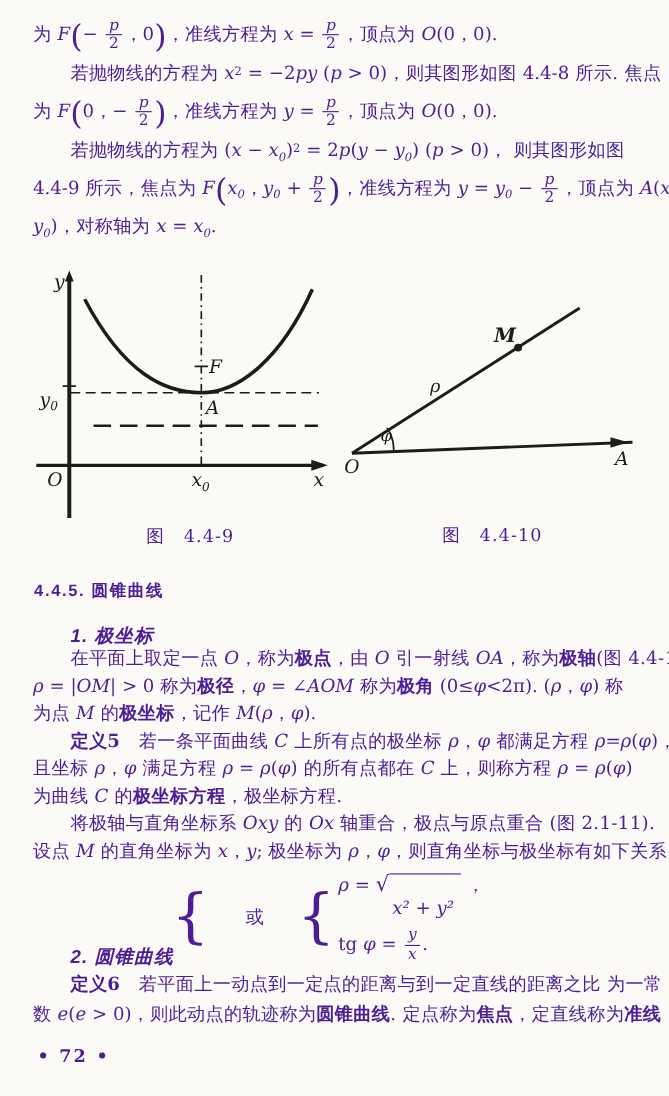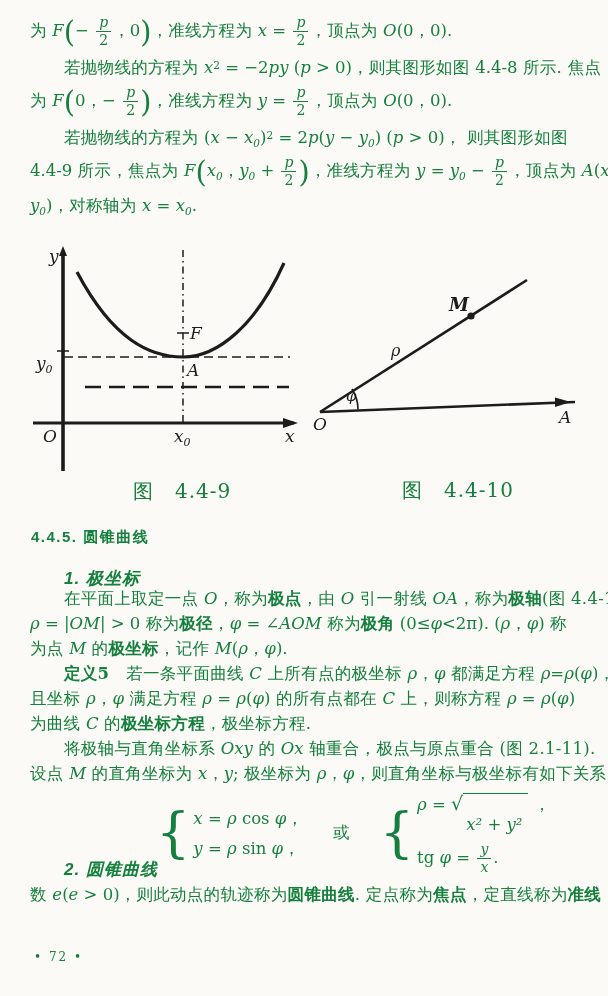--- a/index.html
+++ b/index.html
@@ -1,17 +1,17 @@
 <!DOCTYPE html>
 <html><head>
 <meta charset="utf-8">
 <style>
   html,body{margin:0;padding:0;}
   body{width:608px;height:996px;background:#f6f5f1;}
-  .page{position:relative;width:608px;height:996px;background:#fbfaf6;color:#15803d;
+  .page{position:relative;width:608px;height:996px;background:#fbfaf6;color:#4c1d95;
         font-family:"DejaVu Serif",serif;overflow:hidden;}
   .cjk{letter-spacing:0.3px;}
   .bold{font-weight:bold;}
   .mi{font-family:"DejaVu Serif",serif;font-style:italic;}
   .mr{font-family:"DejaVu Serif",serif;}
   .ss{font-size:10.5px;font-style:italic;}
   sub.ss{vertical-align:-4px;}
   sup.ss{vertical-align:4px;font-style:normal;}
   .bigp{font-size:175%;font-weight:300;vertical-align:-0.22em;line-height:1;}
   .frac{display:inline-block;vertical-align:middle;text-align:center;line-height:1.05;
@@ -25,29 +25,29 @@
   .tpara .tline{white-space:nowrap;font-size:16.5px;line-height:35px;height:35px;}
   .polar{position:absolute;left:30px;top:586px;width:570px;}
   .polar .tline{white-space:nowrap;font-size:16.5px;line-height:25px;height:25px;}
   .def6{position:absolute;left:30px;top:881px;width:570px;}
   .def6 .tline{white-space:nowrap;font-size:16.5px;line-height:27px;height:27px;}
   .indent{padding-left:34px;}
   .h445{position:absolute;left:31px;top:528px;font-size:15px;font-weight:bold;
         font-family:"Liberation Sans",sans-serif;letter-spacing:1.5px;}
   .subh{position:absolute;left:64px;font-size:17px;font-weight:bold;
         font-family:"Liberation Sans",sans-serif;letter-spacing:1px;font-style:italic;}
-  .figcap{position:absolute;font-size:20px;letter-spacing:1px;}
+  .figcap{position:absolute;font-size:16px;letter-spacing:1px;}
   .formula-row{position:absolute;left:156px;top:792px;display:flex;align-items:center;}
   .system{display:flex;align-items:center;}
   .sysbrace{font-size:54px;font-weight:200;line-height:0.9;margin-right:3px;
             font-family:"DejaVu Serif",serif;}
   .syslines{display:flex;flex-direction:column;gap:5px;}
   .fline{font-size:16.5px;line-height:25px;white-space:nowrap;}
   .orword{margin:0 30px;font-size:16.5px;}
-  .pagenum{position:absolute;left:34px;top:950px;font-size:12px;font-weight:normal;
+  .pagenum{position:absolute;left:34px;top:950px;font-size:16px;font-weight:bold;
            letter-spacing:2px;}
   .figsvg{position:absolute;}
   svg text{fill:#1c1c1c;font-family:"DejaVu Serif",serif;}
 </style>
 </head>
 <body>
 
 <div class="page">
 
   <div class="tpara">
@@ -108,37 +108,34 @@
     <div class="tline indent"><span class="cjk bold">定义5</span><span class="cjk">　若一条平面曲线 </span><span class="mi">C</span><span class="cjk"> 上所有点的极坐标 </span><span class="mi">ρ</span><span class="cjk">，</span><span class="mi">φ</span><span class="cjk"> 都满足方程 </span><span class="mi">ρ</span><span class="mr">=</span><span class="mi">ρ</span><span class="mr">(</span><span class="mi">φ</span><span class="mr">)</span><span class="cjk">，</span></div>
     <div class="tline"><span class="cjk">且坐标 </span><span class="mi">ρ</span><span class="cjk">，</span><span class="mi">φ</span><span class="cjk"> 满足方程 </span><span class="mi">ρ</span><span class="mr"> = </span><span class="mi">ρ</span><span class="mr">(</span><span class="mi">φ</span><span class="mr">)</span><span class="cjk"> 的所有点都在 </span><span class="mi">C</span><span class="cjk"> 上，则称方程 </span><span class="mi">ρ</span><span class="mr"> = </span><span class="mi">ρ</span><span class="mr">(</span><span class="mi">φ</span><span class="mr">)</span></div>
     <div class="tline"><span class="cjk">为曲线 </span><span class="mi">C</span><span class="cjk"> 的</span><span class="cjk bold">极坐标方程</span><span class="cjk">，极坐标方程.</span></div>
     <div class="tline indent"><span class="cjk">将极轴与直角坐标系 </span><span class="mi">Oxy</span><span class="cjk"> 的 </span><span class="mi">Ox</span><span class="cjk"> 轴重合，极点与原点重合 (图 2.1-11).</span></div>
     <div class="tline"><span class="cjk">设点 </span><span class="mi">M</span><span class="cjk"> 的直角坐标为 </span><span class="mi">x</span><span class="mr">，</span><span class="mi">y</span><span class="mr">; </span><span class="cjk">极坐标为 </span><span class="mi">ρ</span><span class="mr">，</span><span class="mi">φ</span><span class="cjk">，则直角坐标与极坐标有如下关系:</span></div>
   </div>
 
   <div class="formula-row">
     <div class="system">
       <span class="sysbrace">{</span>
-      <div class="syslines">
-        <div class="fline"><span class="mi">x</span><span class="mr"> = </span><span class="mi">ρ</span><span class="mr"> cos </span><span class="mi">φ</span><span class="mr">，</span></div>
-        <div class="fline"><span class="mi">y</span><span class="mr"> = </span><span class="mi">ρ</span><span class="mr"> sin </span><span class="mi">φ</span><span class="mr">，</span></div>
-      </div>
     </div>
     <div class="orword cjk">或</div>
     <div class="system">
       <span class="sysbrace">{</span>
       <div class="syslines">
         <div class="fline"><span class="mi">ρ</span><span class="mr"> = </span><span class="sqrt">
               <span class="rad">√</span>
               <span class="vinc mi">x² + y²</span>
             </span><span class="mr"> ，</span></div>
         <div class="fline"><span class="mr">tg </span><span class="mi">φ</span><span class="mr"> = </span><span class="frac"><span class="fn mi">y</span><span class="fd mi">x</span></span><span class="mr">.</span></div>
       </div>
     </div>
   </div>
 
   <div class="subh" style="top:858px">2. 圆锥曲线</div>
   <div class="def6">
+    <div class="tline indent"><span class="cjk bold">定义6</span><span class="cjk">　若平面上一动点到一定点的距离与到一定直线的距离之比 为一常</span></div>
     <div class="tline"><span class="cjk">数 </span><span class="mi">e</span><span class="mr">(</span><span class="mi">e</span><span class="mr"> &gt; 0)</span><span class="cjk">，则此动点的轨迹称为</span><span class="cjk bold">圆锥曲线</span><span class="cjk">. 定点称为</span><span class="cjk bold">焦点</span><span class="cjk">，定直线称为</span><span class="cjk bold">准线</span><span class="cjk">，</span></div>
   </div>
 
   <div class="pagenum">• 72 •</div>
 </div>
 
 </body></html>

